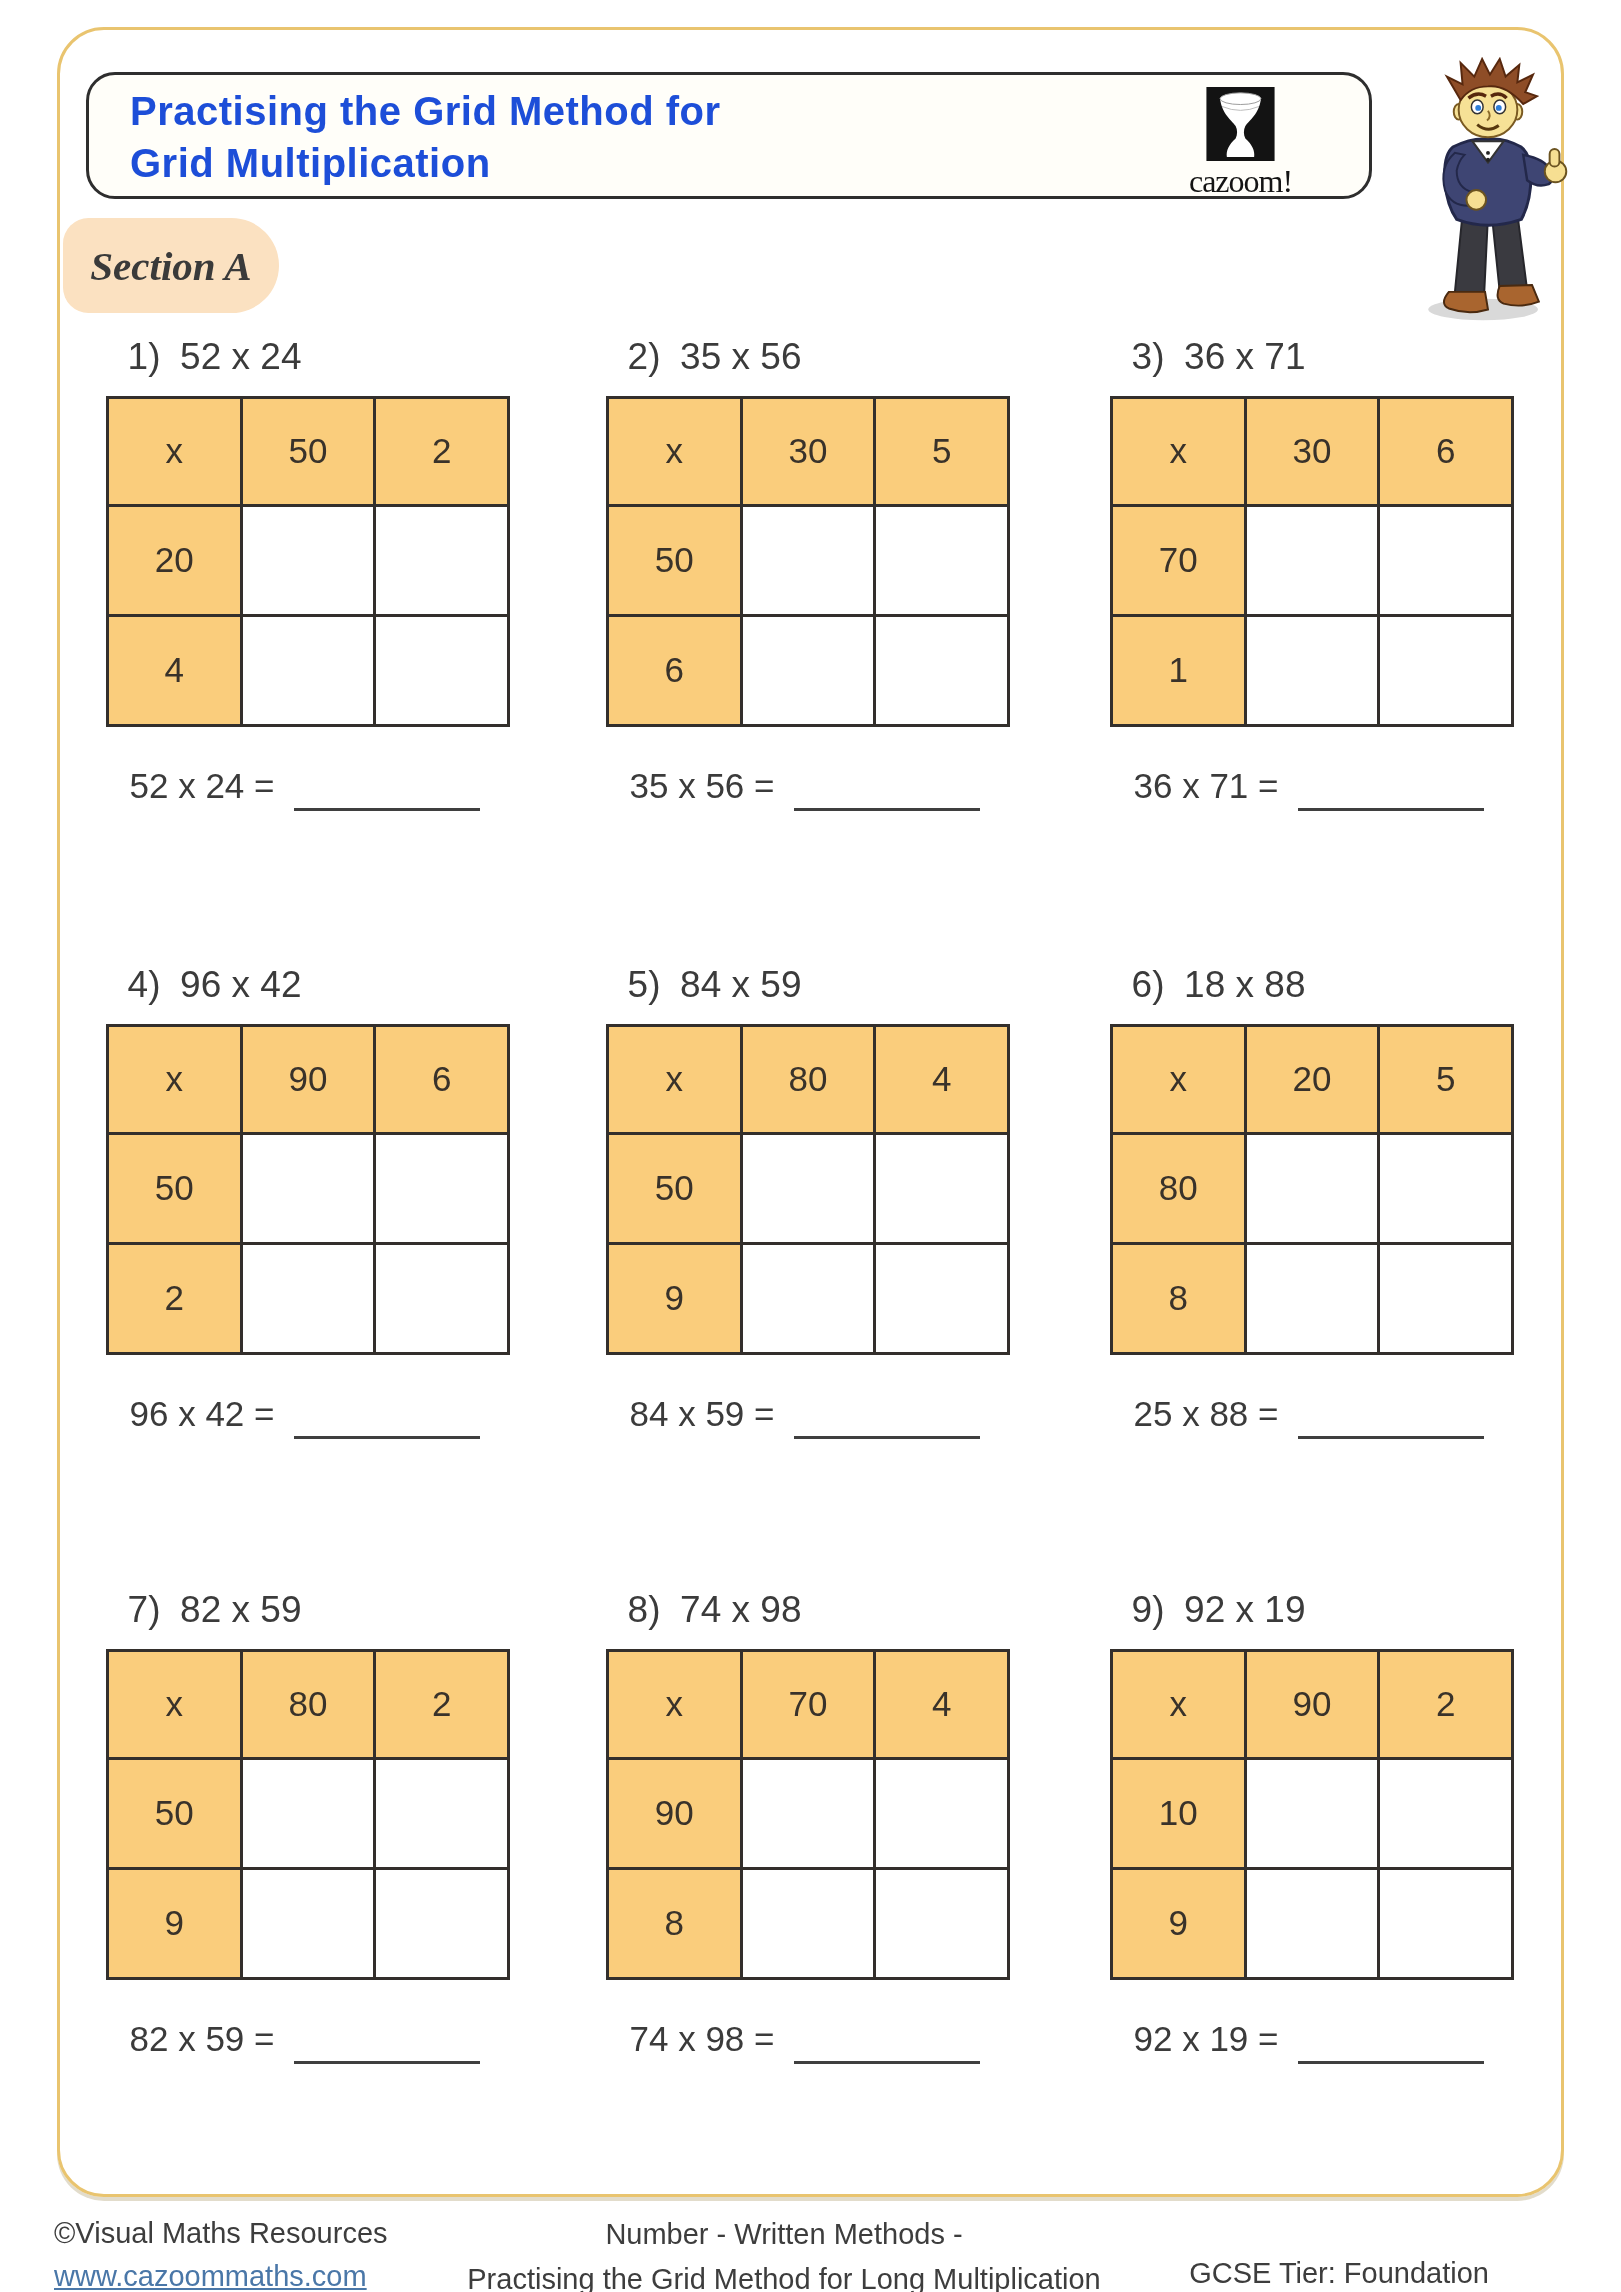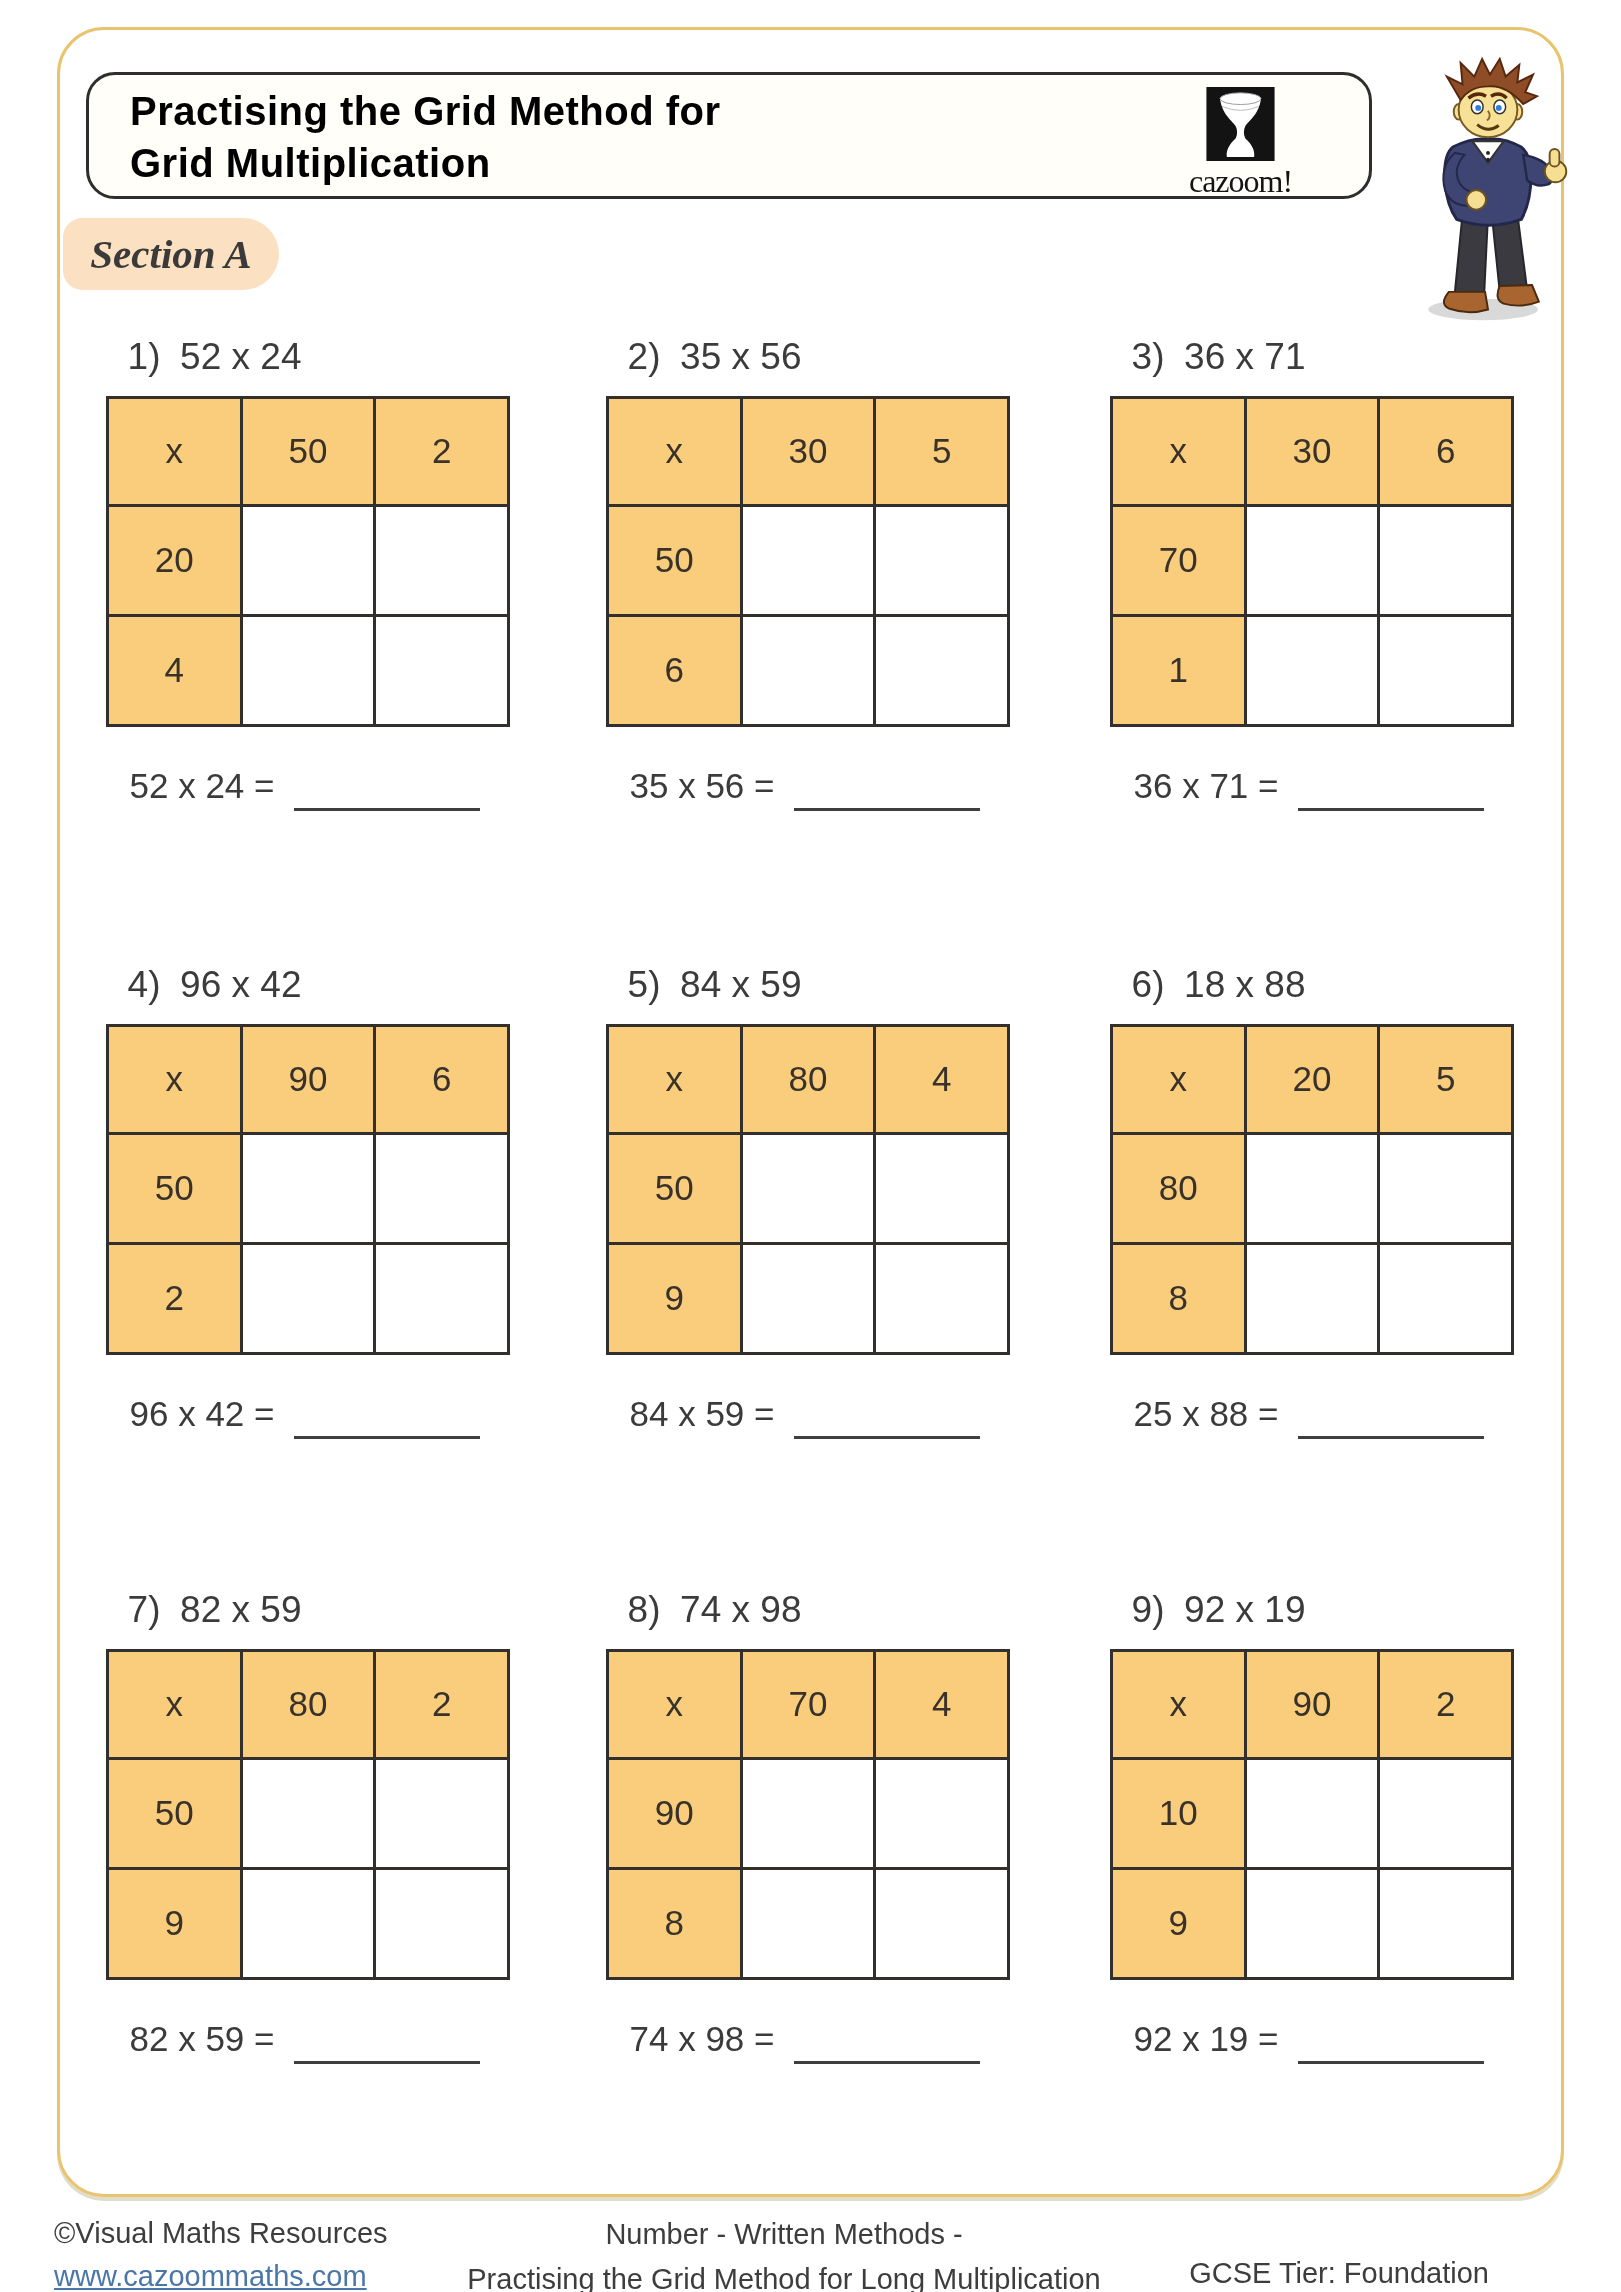--- a/index.html
+++ b/index.html
@@ -18,37 +18,37 @@
     box-shadow: 0 3.9px 0 rgba(190,178,140,0.45);
   }
 
   
   .title-box {
     position: absolute; left: 86px; top: 72px; width: 1286px; height: 127px;
     background: #FFFEF9; border: 3.9px solid #2e2e2e; border-radius: 29px;
   }
   .title-text {
     position: absolute; left: 41px; top: 9.8px;
-    font-size: 40px; font-weight: bold; color: #000000; line-height: 52px;
+    font-size: 40px; font-weight: bold; color: #1d4ed8; line-height: 52px;
     letter-spacing: 0.5px;
   }
   .logo {
     position: absolute; right: 45px; top: 11.8px; width: 167px; text-align: center;
   }
   .logo-text {
     font-family: "Liberation Serif", serif; font-weight: normal;
     font-size: 32px; color: #141414; margin-top: -2px; letter-spacing: -1px;
   }
 
   
   .mascot { position: absolute; left: 1390px; top: 57px; width: 196px; height: 274px; }
 
   
   .section-tab {
-    position: absolute; left: 63px; top: 218px; width: 216px; height: 72px;
+    position: absolute; left: 63px; top: 218px; width: 216px; height: 95px;
     background: #FBE1C1; border-radius: 27.4px 51px 51px 27.4px;
     display: flex; align-items: center; justify-content: center;
   }
   .section-tab span {
     font-family: "Liberation Serif", serif; font-style: italic; font-weight: bold;
     font-size: 41px; color: #3a3a3a;
   }
 
   
   .problem { position: absolute; width: 406px; }

